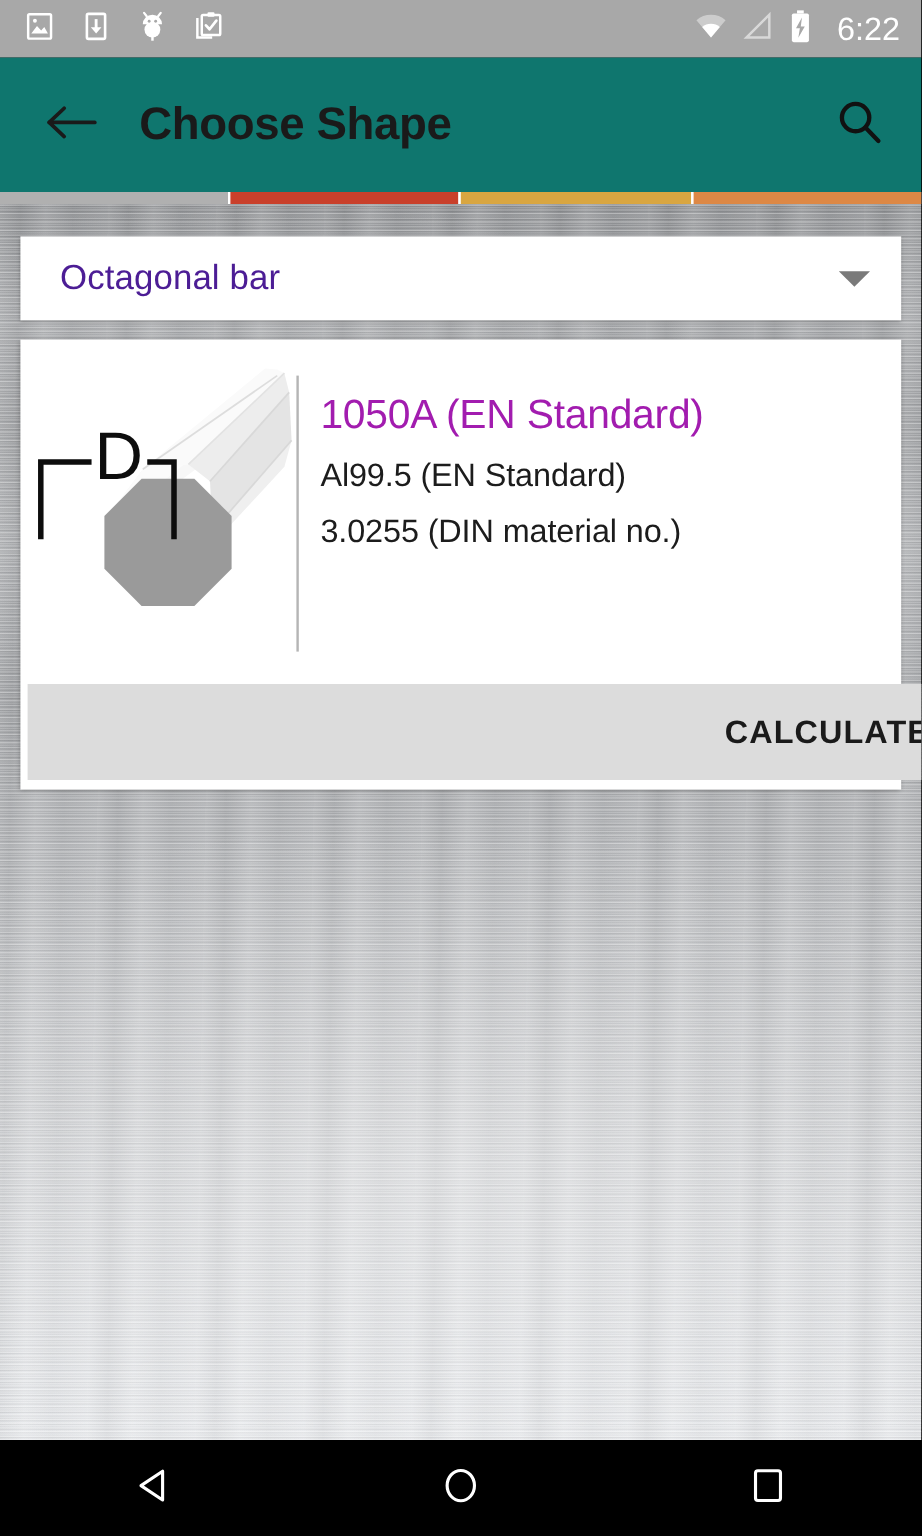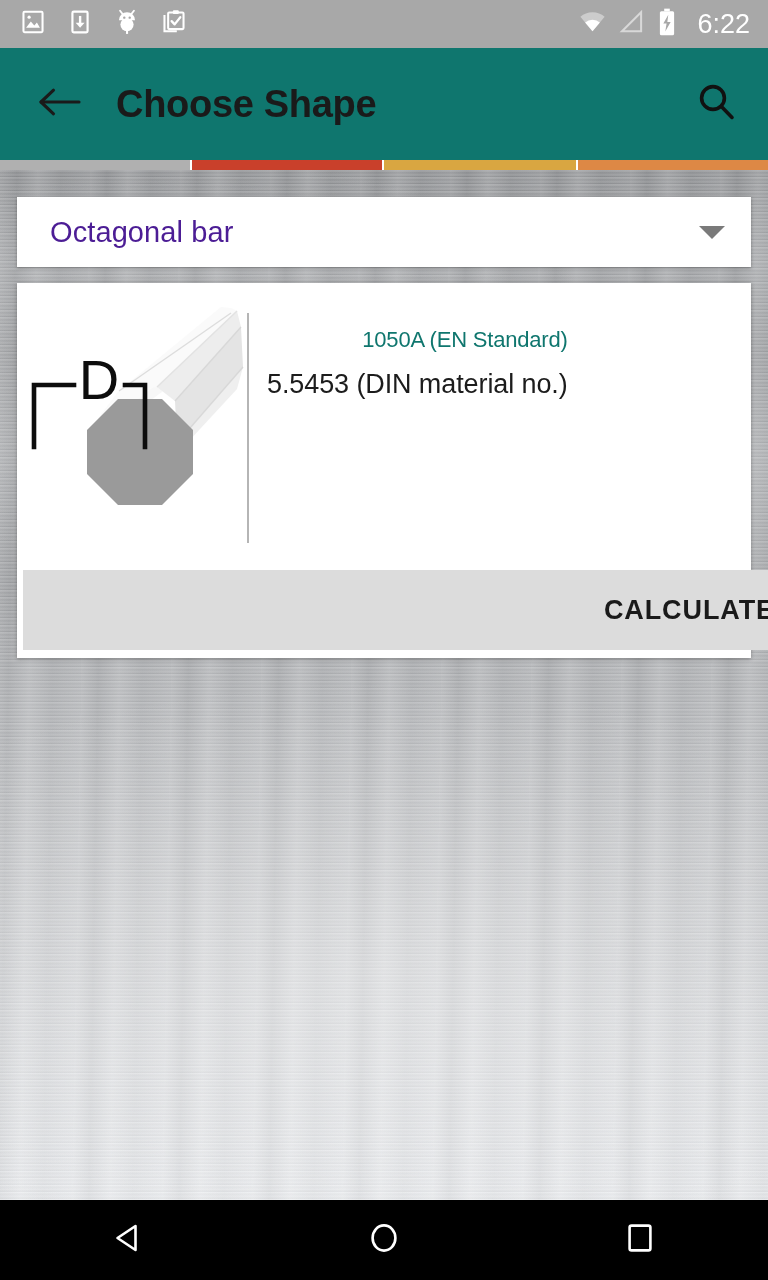--- a/index.html
+++ b/index.html
@@ -184,26 +184,25 @@
     height: 230px;
     background: #b5b5b5;
     margin-top: 30px;
     flex: none;
   }
   #material-info {
     padding: 46px 0 0 18px;
     box-sizing: border-box;
   }
   #material-title {
-    font-size: 22px;
-    color: #0f766e;
+    font-size: 34px;
+    color: #a21caf;
     line-height: 1.0;
     letter-spacing: -0.2px;
     white-space: nowrap;
-    text-align: right;
   }
   .material-sub {
     font-size: 27px;
     color: #1c1c1c;
     line-height: 1.0;
     margin-top: 20px;
     letter-spacing: -0.1px;
     white-space: nowrap;
   }
   #calculate-button {
@@ -388,21 +387,22 @@
           <path d="M108,102 L128,102 L128,164" fill="none" stroke="#0d0d0d" stroke-width="4.6" stroke-linecap="square"></path>
 
           <text x="82" y="116" text-anchor="middle" font-family="Liberation Sans, sans-serif" font-size="56" fill="#0d0d0d">D</text>
         </svg>
       </div>
 
       <div id="figure-divider"></div>
 
       <div id="material-info">
         <div id="material-title">1050A (EN Standard)</div>
-        <div class="material-sub">5.5453 (DIN material no.)</div>
+        <div class="material-sub">Al99.5 (EN Standard)</div>
+        <div class="material-sub">3.0255 (DIN material no.)</div>
       </div>
 
     </div>
 
     <div id="calculate-button">
       <span id="calculate-label">CALCULATE</span>
     </div>
   </div>
 
   <div id="navbar">

